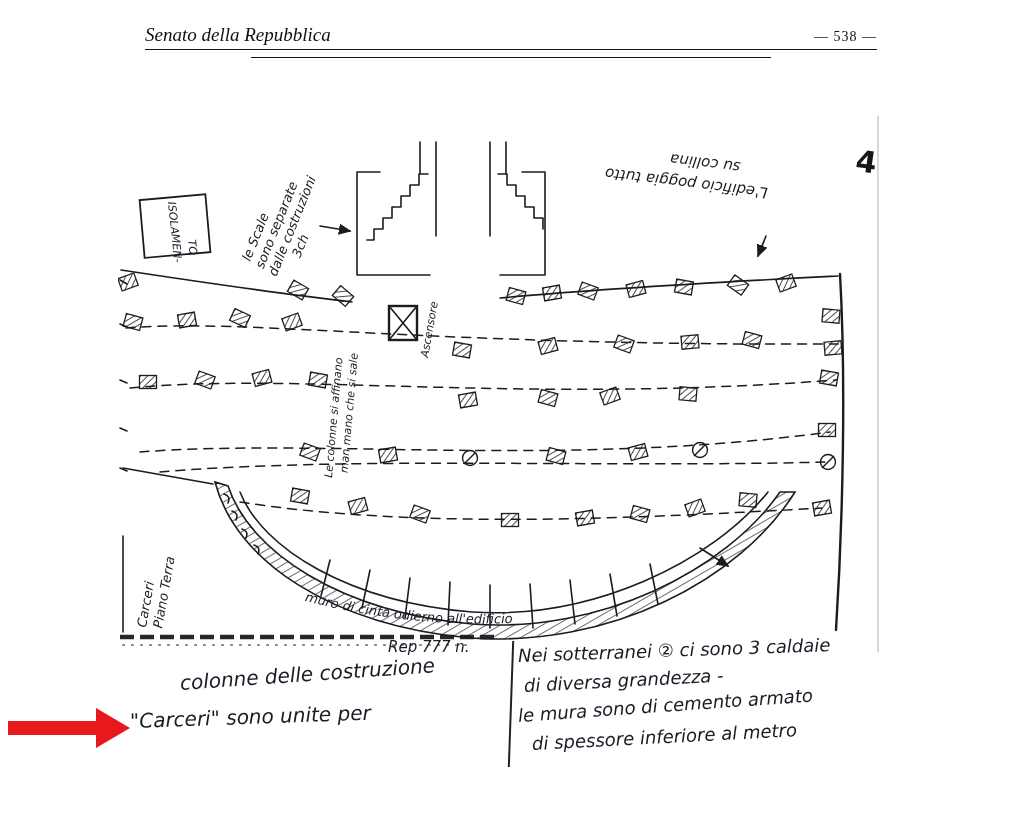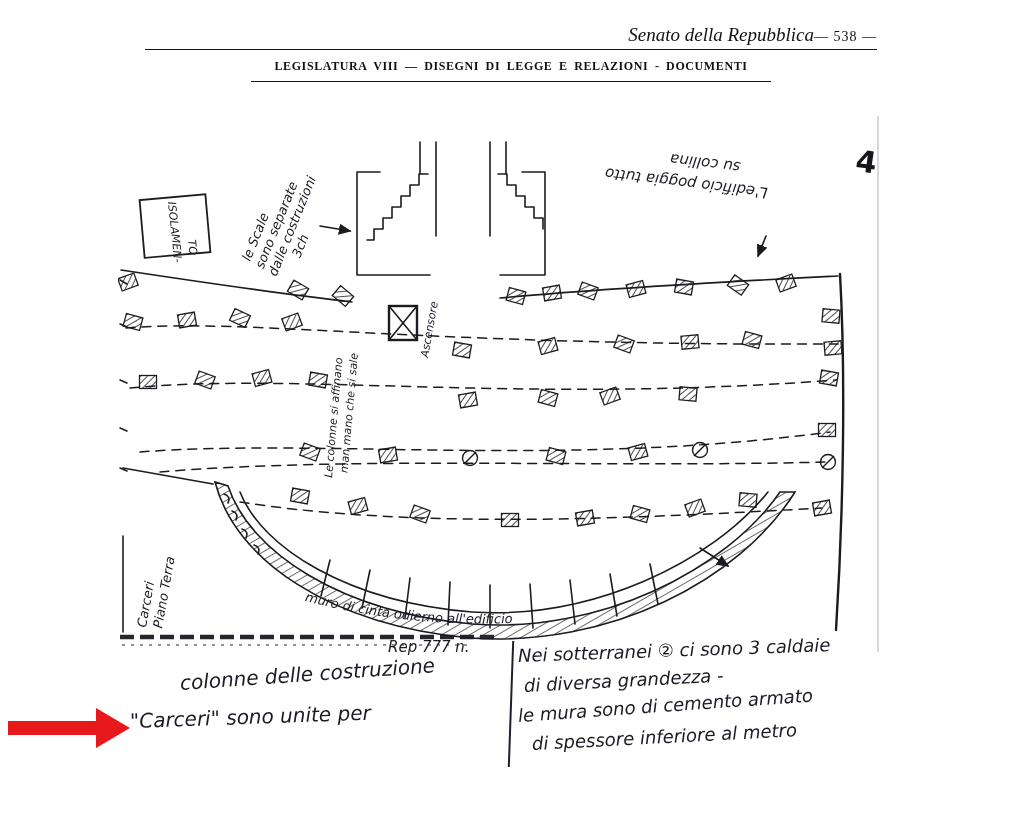--- a/index.html
+++ b/index.html
@@ -3,21 +3,21 @@
 <meta charset="utf-8">
 <style>
   html,body{margin:0;padding:0}
   body{
     width:1023px;height:815px;background:#ffffff;position:relative;
     font-family:"Liberation Serif", serif;overflow:hidden;color:#111;
   }
 
   
   .header{position:absolute;left:145px;top:24px;width:732px}
-  .header-row{display:flex;justify-content:flex-end;align-items:baseline;
+  .header-row{display:flex;justify-content:space-between;align-items:baseline;
     font-size:19px;font-style:italic}
   .h-center{font-style:normal;font-size:14px;letter-spacing:1px}
   .rule1{margin-top:3px;border-top:1.6px solid #151515;width:100%}
   .subtitle{margin-top:9px;text-align:center;font-style:normal;font-weight:bold;
     font-size:12px;letter-spacing:0.6px;word-spacing:3px}
   .rule2{width:520px;margin:7px auto 0;border-top:1.4px solid #151515}
 
   
   .sketch-svg{position:absolute;left:118px;top:112px}
   .ink{stroke:#1b1b22;stroke-width:1.6;fill:none;stroke-linecap:round;stroke-linejoin:round}
@@ -51,21 +51,20 @@
 </style>
 </head>
 <body>
 
 <div class="header">
   <div class="header-row">
     <span class="h-left">Senato della Repubblica</span>
     <span class="h-center">— 538 —</span>
   </div>
   <div class="rule1"></div>
-  <div class="subtitle">LEGISLATURA VIII — DISEGNI DI LEGGE E RELAZIONI - DOCUMENTI</div>
   <div class="rule2"></div>
 </div>
 
 <svg class="sketch-svg" width="762" height="546" viewBox="118 112 762 546">
   <defs>
     <pattern id="hatch" width="5" height="5" patternUnits="userSpaceOnUse" patternTransform="rotate(45)">
       <line x1="0" y1="0" x2="0" y2="5" stroke="#1b1b22" stroke-width="1.6"></line>
     </pattern>
     <pattern id="hatch2" width="7" height="7" patternUnits="userSpaceOnUse" patternTransform="rotate(60)">
       <line x1="0" y1="0" x2="0" y2="7" stroke="#1b1b22" stroke-width="1.3"></line>

